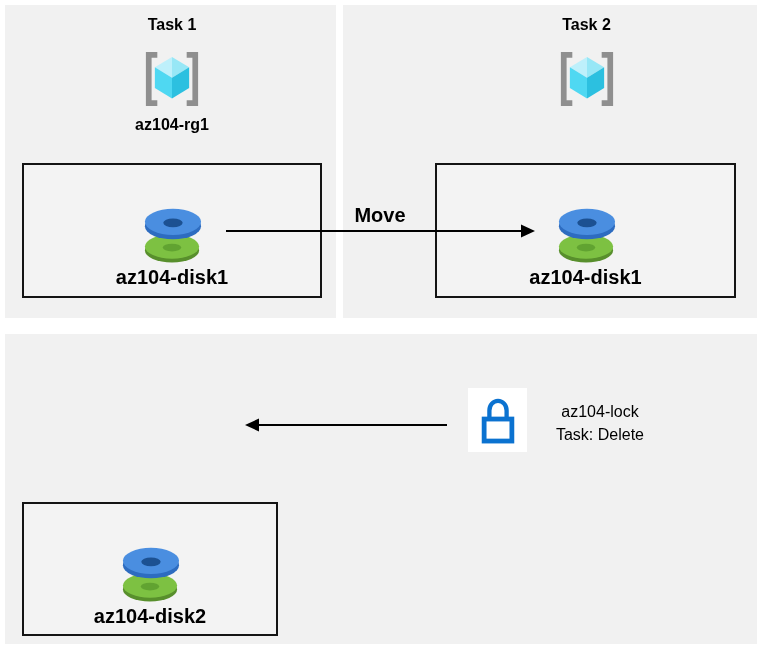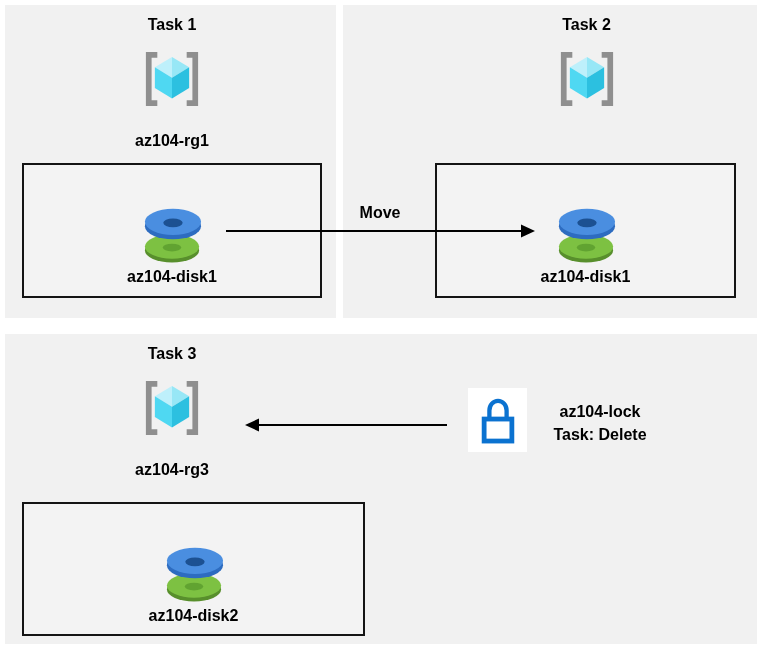--- a/index.html
+++ b/index.html
@@ -12,46 +12,46 @@
   .panel2{left:343px;top:5px;width:414px;height:313px;}
   .panel3{left:5px;top:334px;width:752px;height:310px;}
 
   .col{position:absolute;text-align:center;}
   .col-t1{left:22px;top:5px;width:300px;}
   .col-t2{left:436px;top:5px;width:301px;}
   .col-t3{left:22px;top:334px;width:300px;}
 
   .task-title{margin-top:10px;font-size:16px;font-weight:bold;line-height:20px;}
   .rg-icon{display:block;margin:16px auto 0 auto;width:62px;height:56px;}
-  .rg-label{margin-top:24px;font-size:16px;font-weight:bold;line-height:20px;}
+  .rg-label{margin-top:8px;font-size:16px;font-weight:bold;line-height:20px;}
 
   .resource-box{
     position:absolute;border:2px solid #141414;background:#f3f3f3;box-sizing:border-box;
     text-align:center;
   }
   .box-t1{left:22px;top:163px;width:300px;height:135px;}
   .box-t2{left:435px;top:163px;width:301px;height:135px;}
-  .box-t3{left:22px;top:502px;width:343px;height:134px;}
+  .box-t3{left:22px;top:502px;width:256px;height:134px;}
   .disk-icon{display:block;margin:38px auto 0 auto;width:70px;height:60px;}
-  .disk-label{margin-top:4px;font-size:16px;font-weight:bold;line-height:20px;}
+  .disk-label{margin-top:4px;font-size:20px;font-weight:bold;line-height:20px;}
 
   .arrow-overlay{position:absolute;left:0;top:0;width:757px;height:653px;pointer-events:none;}
   .move-label{
     position:absolute;left:338px;top:204px;width:84px;text-align:center;
-    font-size:16px;font-weight:bold;
+    font-size:20px;font-weight:bold;
   }
 
   .lock-box{
     position:absolute;left:468px;top:388px;width:59px;height:64px;background:#ffffff;
     display:flex;align-items:center;justify-content:center;
   }
   .lock-icon{width:44px;height:52px;display:block;}
   .lock-text{
     position:absolute;left:533px;top:400px;width:134px;text-align:center;
-    font-size:16px;font-weight:bold;line-height:23px;
+    font-size:16px;font-weight:normal;line-height:23px;
   }
 </style>
 </head>
 <body>
 
 <div class="canvas">
 
   <svg width="0" height="0" style="position:absolute" aria-hidden="true">
     <defs>
       <symbol id="sym-rg" viewBox="0 0 76 68">
@@ -101,27 +101,20 @@
         <use href="#sym-rg"></use>
       </svg>
   </div>
   <div class="resource-box box-t2">
     <svg class="disk-icon">
         <use href="#sym-disk"></use>
       </svg>
     <div class="disk-label">az104-disk1</div>
   </div>
 
-  <div class="col col-t3">
-    <div class="task-title">Task 3</div>
-    <svg class="rg-icon">
-        <use href="#sym-rg"></use>
-      </svg>
-    <div class="rg-label">az104-rg3</div>
-  </div>
   <div class="resource-box box-t3">
     <svg class="disk-icon">
         <use href="#sym-disk"></use>
       </svg>
     <div class="disk-label">az104-disk2</div>
   </div>
 
   <svg class="arrow-overlay" viewBox="0 0 757 653">
     <g>
       <line x1="226" y1="231" x2="521" y2="231" stroke="#000000" stroke-width="2"></line>

